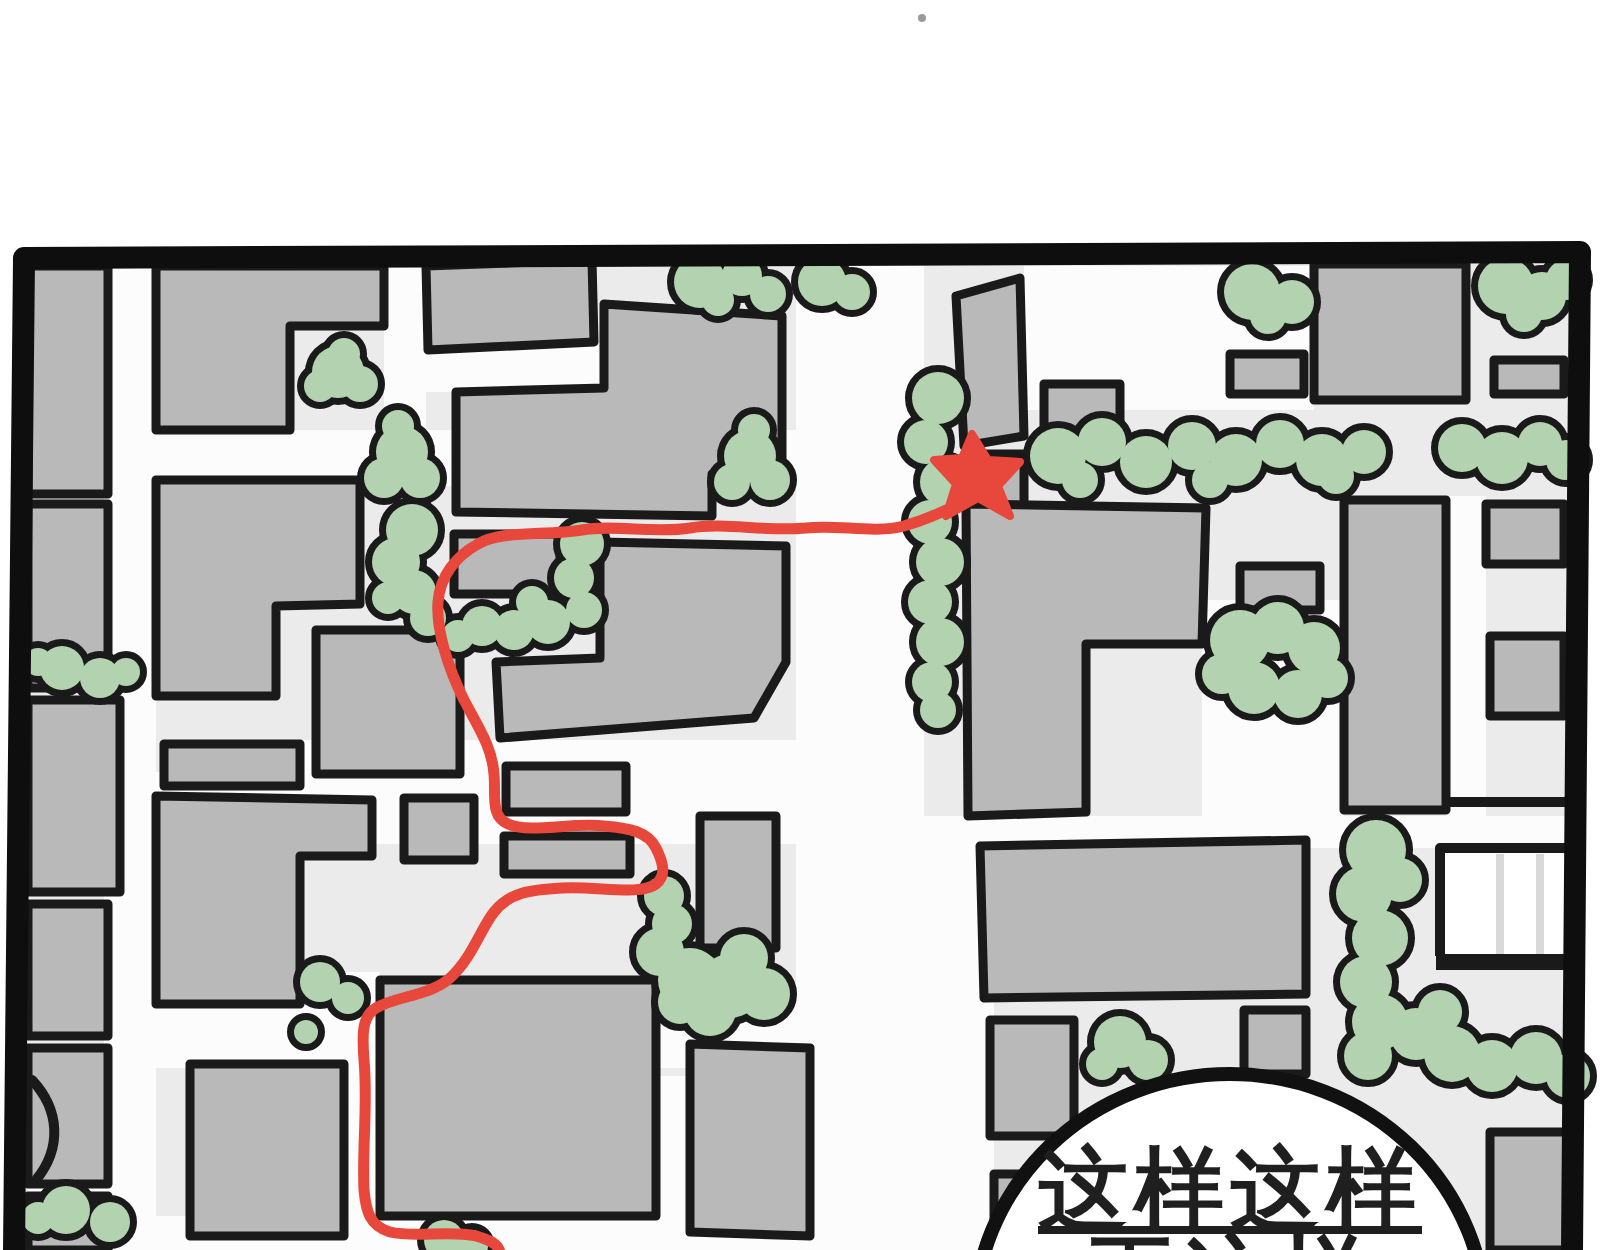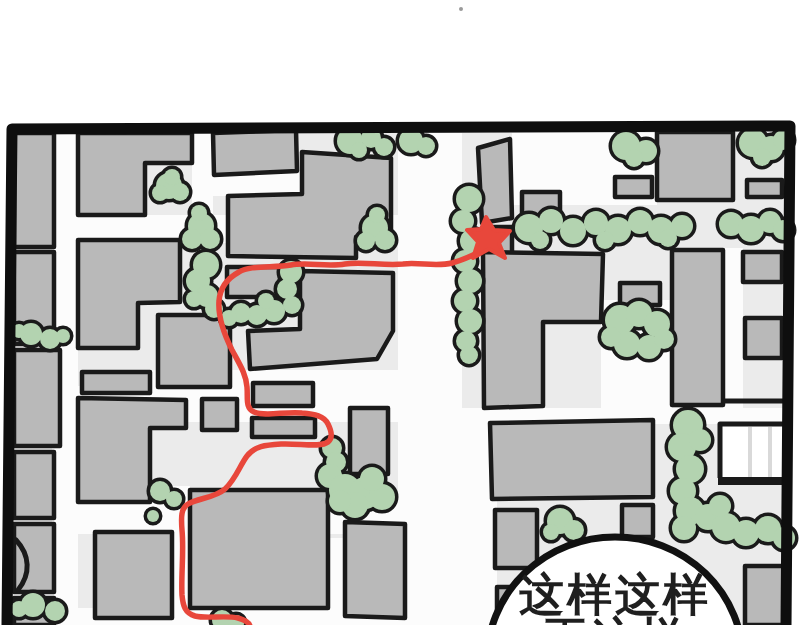--- a/index.html
+++ b/index.html
@@ -13,20 +13,21 @@
     position:absolute;
     width:280px;left:475px;
     text-align:center;
     color:#1f1f1f;
     font-weight:600;
     font-size:45px;
     line-height:1;
     letter-spacing:3px;
     white-space:nowrap;
     user-select:none;
+    text-decoration:underline;
   }
   #bubble-line1{top:572px;}
   #bubble-line2{top:616px;}
 </style>
 </head>
 <body>
 
 <div id="stage">
 <svg width="800" height="625" viewBox="0 0 800 625">
 

